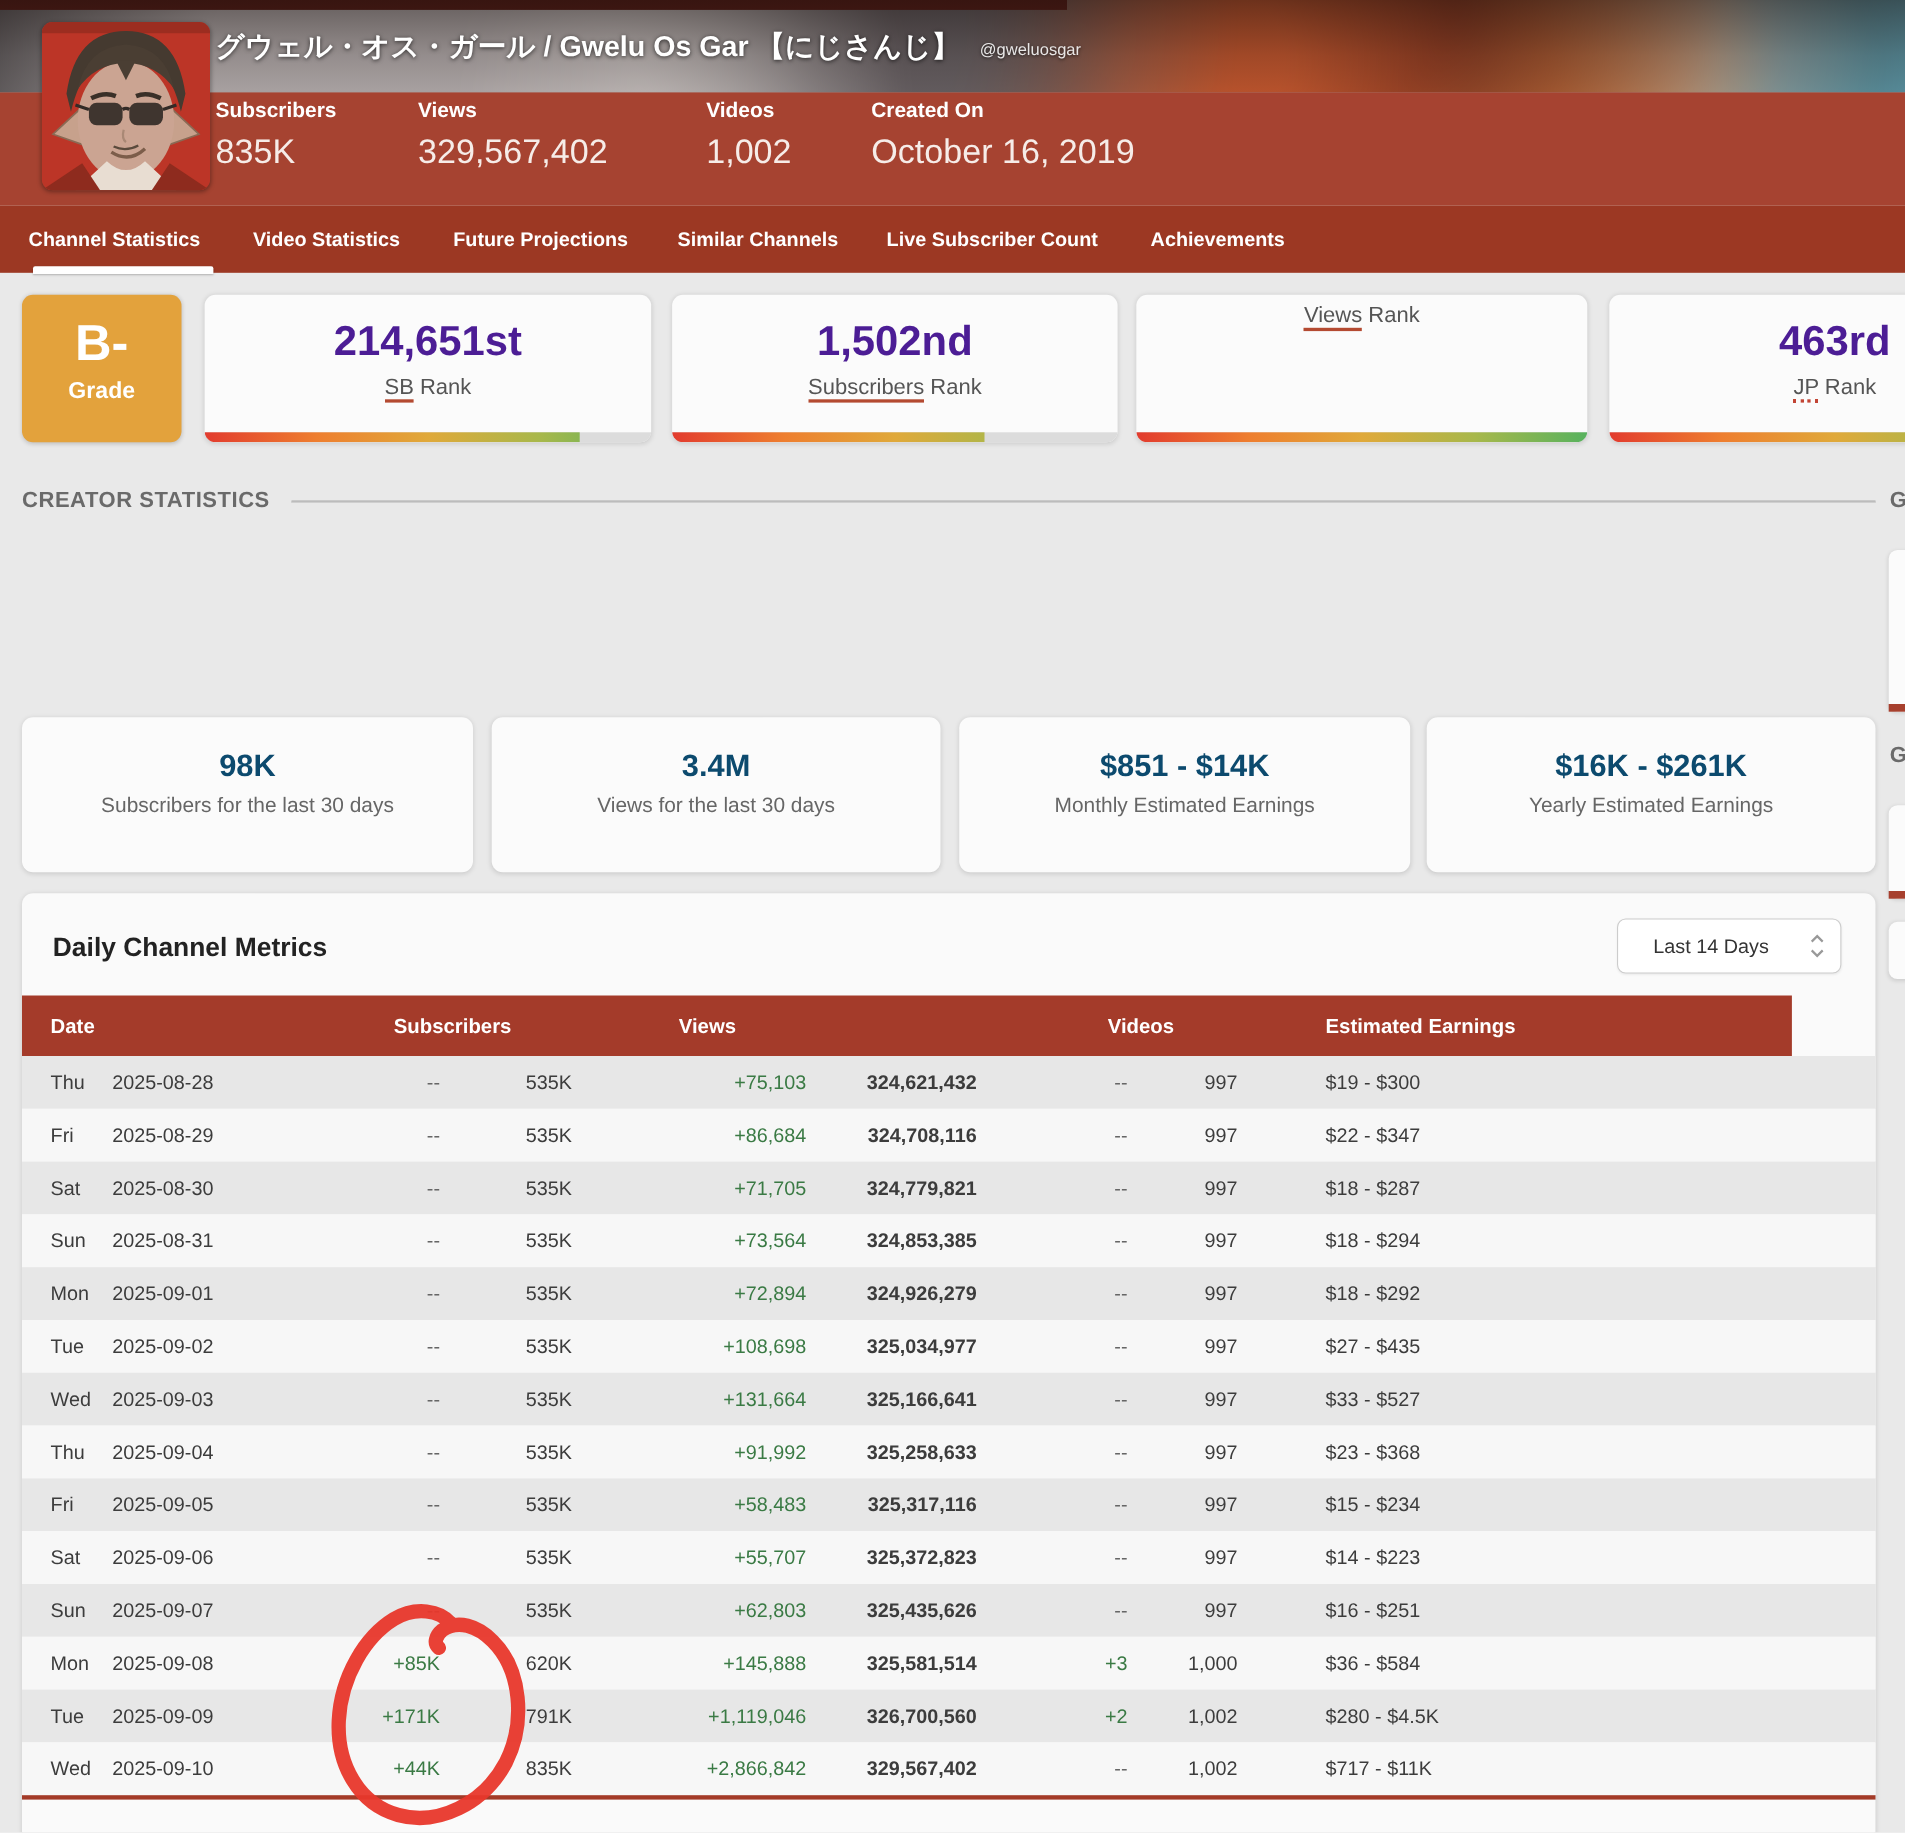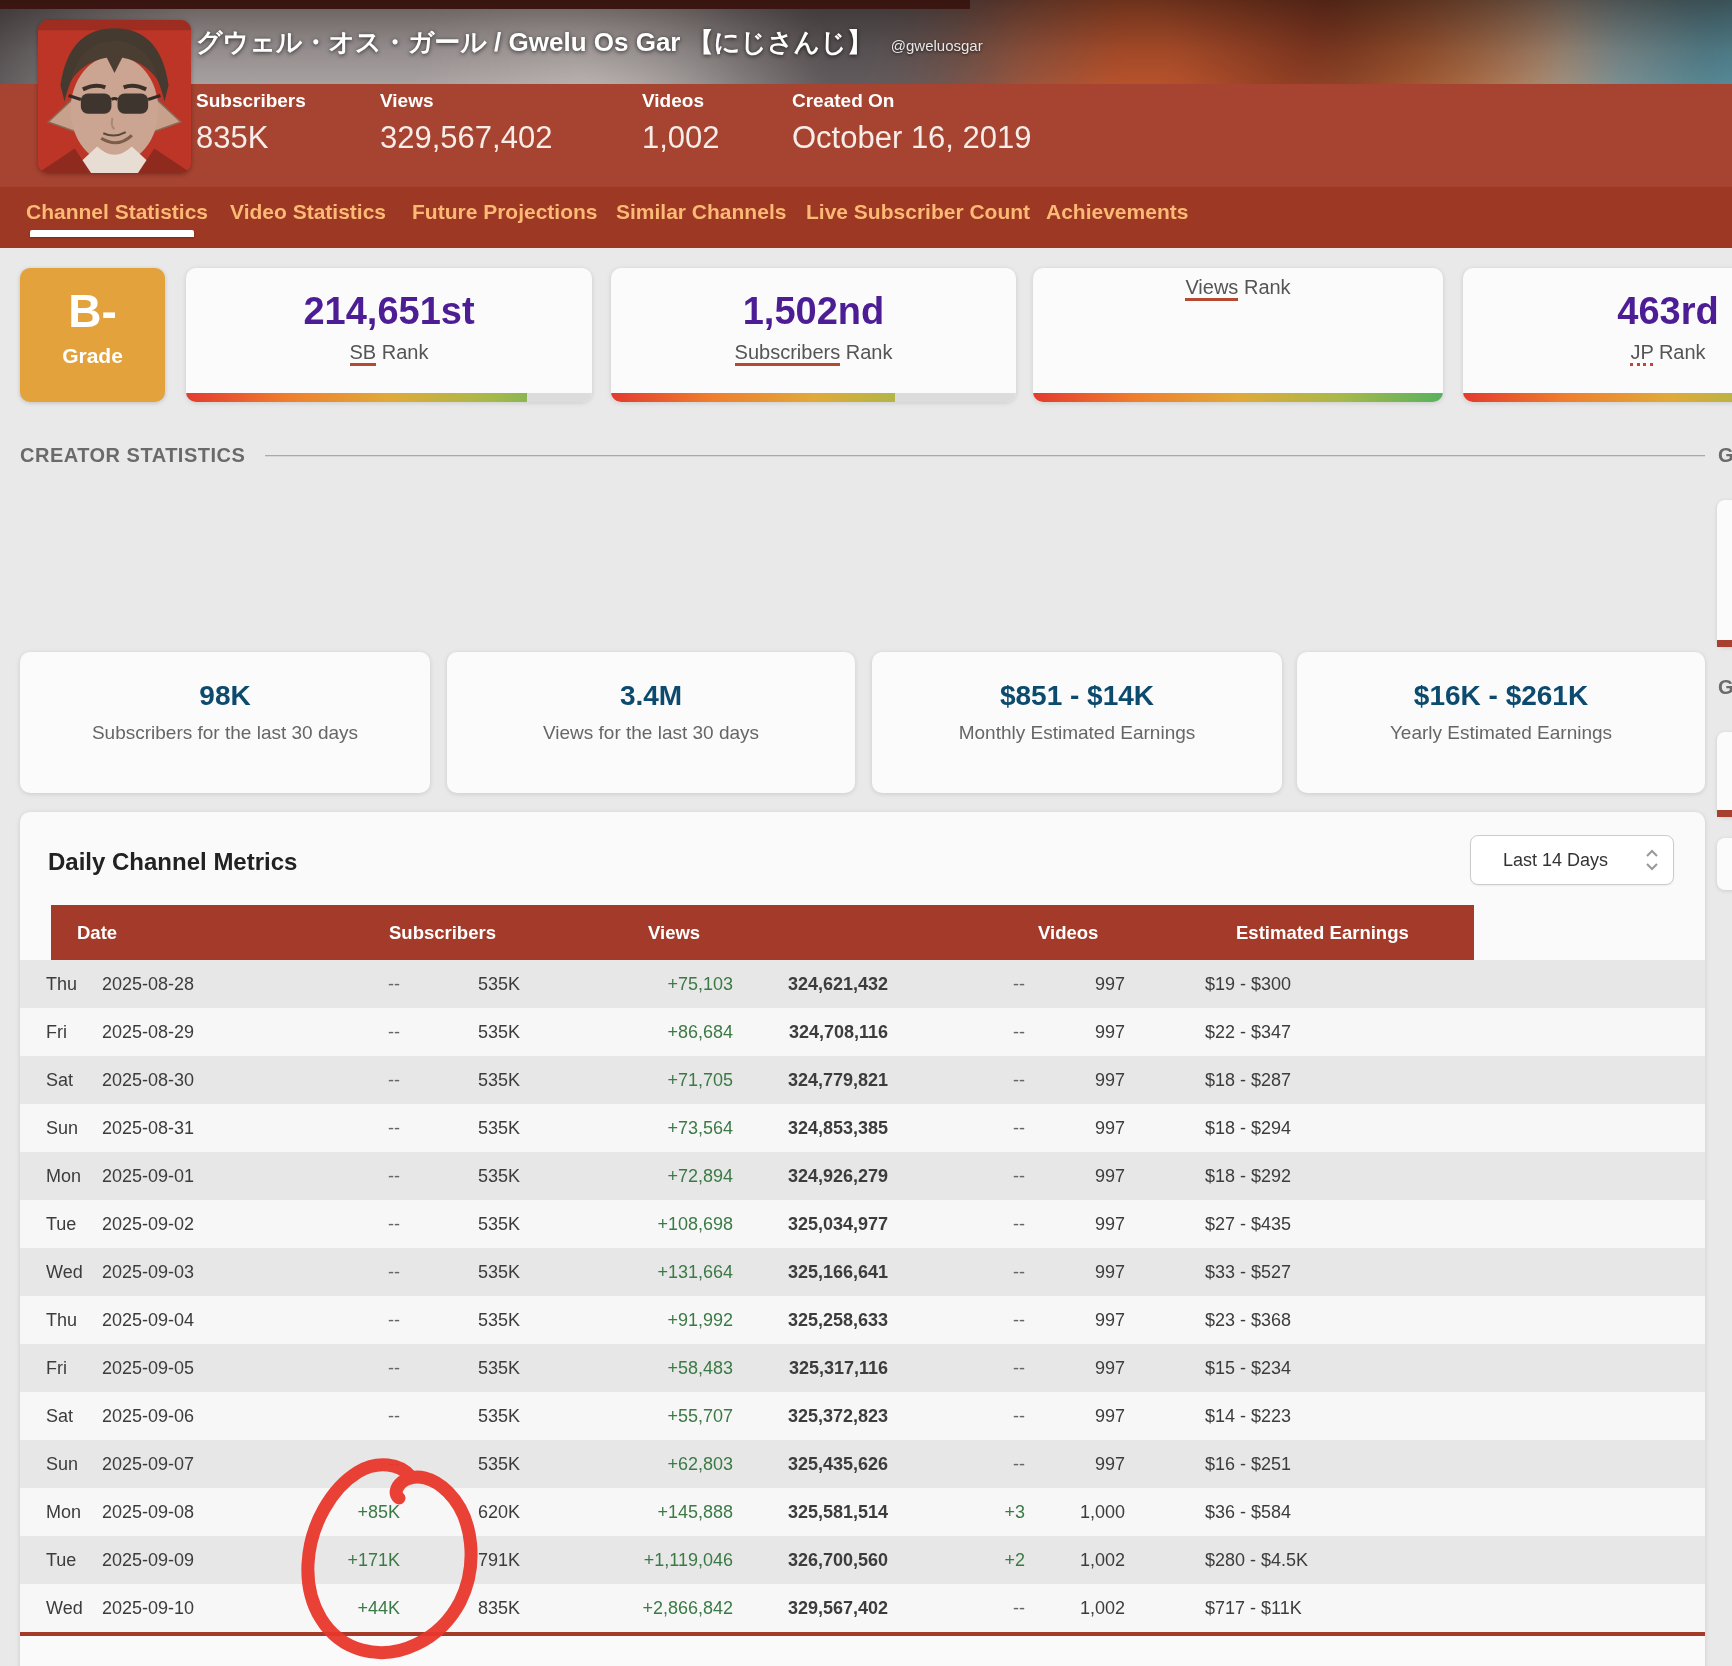--- a/index.html
+++ b/index.html
@@ -31,21 +31,21 @@
   
   .statsband { position:absolute; left:0; top:84px; width:1732px; height:103px; background:#A64331; }
   .avatar { position:absolute; left:38px; top:20px; width:153px; height:153px; border-radius:10px; overflow:hidden; z-index:5; box-shadow:0 1px 4px rgba(0,0,0,.35); }
   .stat { position:absolute; top:6px; }
   .stat .slabel { color:#fff; font-size:19px; font-weight:bold; }
   .stat .svalue { color:#f6ece8; font-size:31px; font-weight:400; margin-top:8px; }
   .stat-subs { left:196px; } .stat-views { left:380px; } .stat-videos { left:642px; } .stat-created { left:792px; }
 
   
   .navbar { position:absolute; left:0; top:187px; width:1732px; height:61px; background:#9C3823; }
-  .navtab { position:absolute; top:0; height:50px; display:flex; align-items:center; color:#fdba74; font-size:21px; font-weight:bold; cursor:pointer; }
+  .navtab { position:absolute; top:0; height:62px; display:flex; align-items:center; color:#ffffff; font-size:18px; font-weight:bold; cursor:pointer; }
   .t0{left:26px;} .t1{left:230px;} .t2{left:412px;} .t3{left:616px;} .t4{left:806px;} .t5{left:1046px;}
   .nav-underline { position:absolute; left:4px; bottom:0; width:164px; height:7px; background:#fff; border-radius:2px 2px 0 0; box-shadow:0 1px 2px rgba(0,0,0,.25); }
 
   
   .grade-card { position:absolute; left:20px; top:268px; width:145px; height:134px; background:#E3A23C; border-radius:10px; box-shadow:0 1px 4px rgba(0,0,0,.18); text-align:center; color:#fff; }
   .grade-value { font-size:46px; font-weight:bold; margin-top:16px; }
   .grade-label { font-size:21px; font-weight:bold; margin-top:6px; }
   .rank-card { position:absolute; top:268px; height:134px; background:#FBFBFB; border-radius:10px; box-shadow:0 1px 5px rgba(0,0,0,.13); text-align:center; overflow:hidden; }
   .rc0{left:186px;width:406px;} .rc1{left:611px;width:405px;} .rc2{left:1033px;width:410px;} .rc3{left:1463px;width:410px;}
   .rank-value { font-size:38px; font-weight:bold; color:#4c1d95; margin-top:22px; }
@@ -75,21 +75,21 @@
   .sum-value { font-size:28px; font-weight:bold; color:#0c4a6e; margin-top:28px; }
   .sum-label { font-size:19px; color:#666; margin-top:10px; }
 
   
   .table-card { position:absolute; left:20px; top:812px; width:1685px; height:880px; background:#FAFAFA; border-radius:10px 10px 0 0; box-shadow:0 1px 5px rgba(0,0,0,.13); }
   .table-title { position:absolute; left:28px; top:36px; font-size:24px; font-weight:bold; color:#222; }
   .range-select { position:absolute; left:1450px; top:23px; width:204px; height:50px; background:#fff; border:1px solid #ccc; border-radius:8px; display:flex; align-items:center; cursor:pointer; box-shadow:0 1px 2px rgba(0,0,0,.06); }
   .range-label { font-size:18px; color:#333; margin-left:32px; flex:1; }
   .range-chevrons { margin-right:14px; }
 
-  .thead { position:absolute; left:0; top:93px; width:1423px; height:55px; background:#A43B2A;margin-left:31px; }
+  .thead { position:absolute; left:0; top:93px; width:1609px; height:55px; background:#A43B2A; }
   .th { position:absolute; top:0; height:55px; display:flex; align-items:center; color:#fff; font-size:18.5px; font-weight:bold; }
   .h-date{left:26px;} .h-subs{left:338px;} .h-views{left:597px;} .h-videos{left:987px;} .h-earn{left:1185px;}
 
   #table-body { position:absolute; left:0; top:148px; width:1685px; }
   .trow { position:relative; width:1685px; height:48px; }
   .trow.odd { background:#E7E7E7; }
   .trow.even { background:#F7F7F7; }
   .cell { position:absolute; top:0; height:48px; display:flex; align-items:center; font-size:18px; color:#3c3c3c; }
   .cell.num { justify-content:flex-end; }
   .c-day  {left:26px;}

